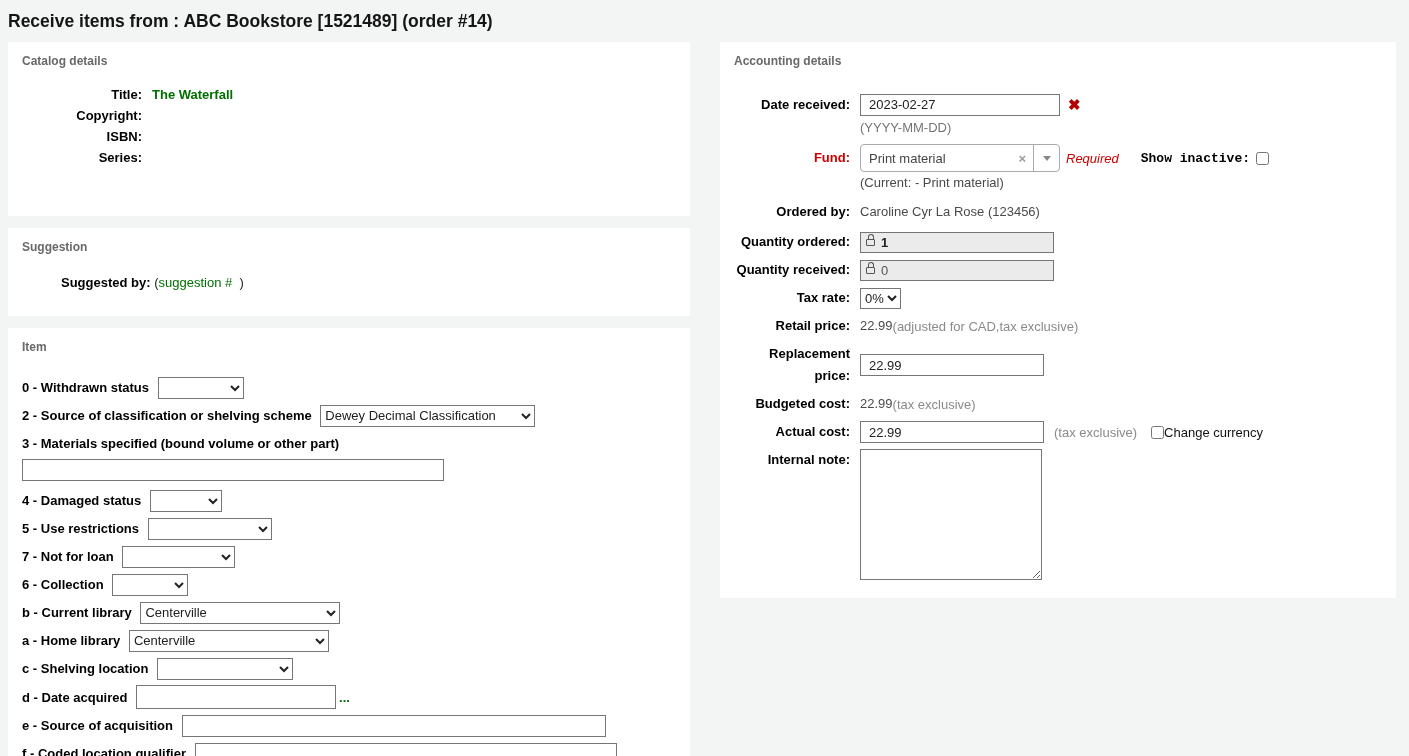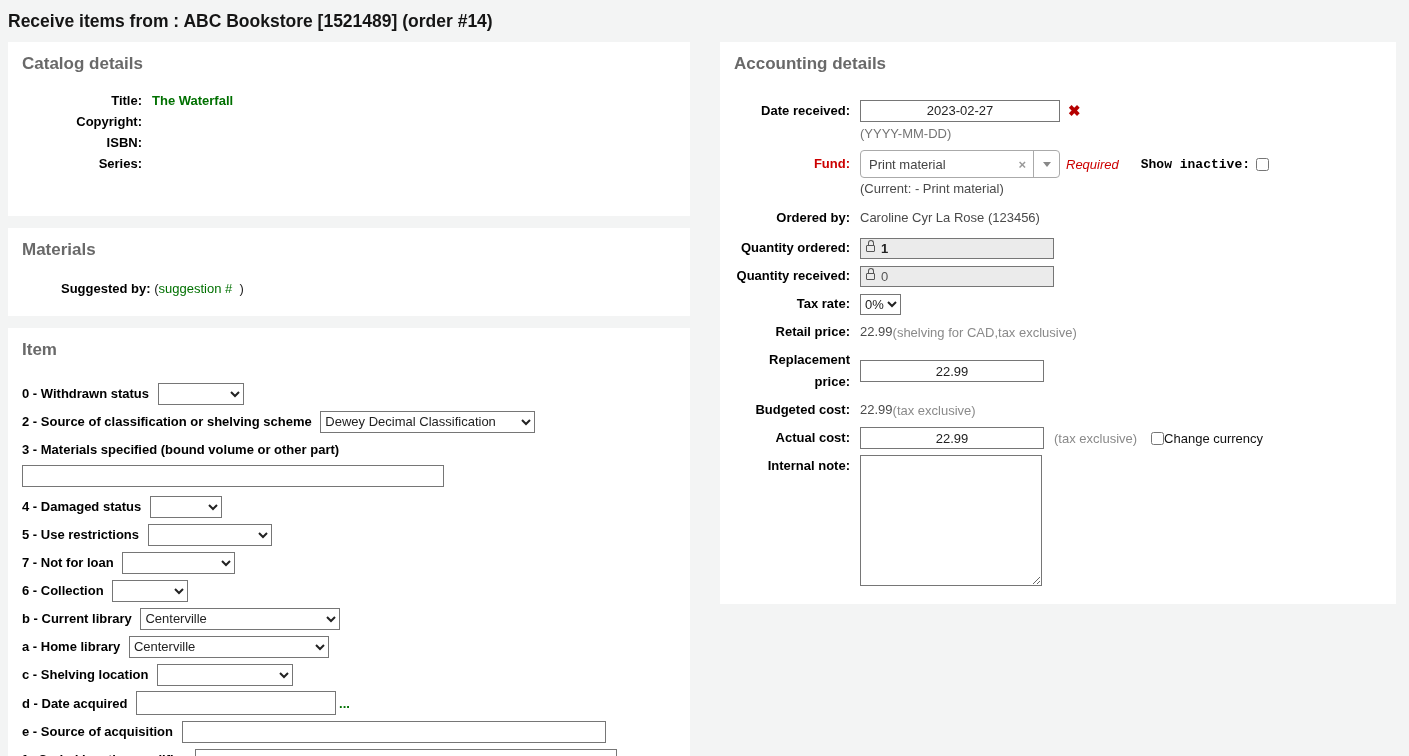--- a/index.html
+++ b/index.html
@@ -11,21 +11,21 @@
     font-size:13px; color:#222;
   }
   h1.page-title {
     margin:11px 0 10px 8px;
     font-size:17.5px; font-weight:bold; color:#151515;
   }
   .columns { display:flex; align-items:flex-start; gap:30px; padding:0 8px 0 8px; }
   .col-left  { width:682px; display:flex; flex-direction:column; gap:12px; }
   .col-right { width:676px; }
   .panel { background:#ffffff; padding:12px 14px; }
-  h2.section-heading { margin:0; font-size:17px; font-weight:bold; color:#696969; }
+  h2.section-heading { margin:0; font-size:12px; font-weight:bold; color:#696969; }
 
   
   .catalog-panel { min-height:174px; }
   .cat-rows { margin-top:16px; }
   .cat-row { display:flex; line-height:21px; }
   .cat-label { width:120px; text-align:right; font-weight:bold; color:#000; margin-right:10px; flex:none; }
   .green-link { color:#007000; text-decoration:none; }
   .cat-title-link { font-weight:bold; }
 
   
@@ -39,22 +39,21 @@
   .item-rows { margin-top:22px; }
   .item-row { margin-bottom:5px; line-height:23px; white-space:nowrap; }
   .item-label { font-weight:bold; color:#000; margin-right:5px; }
   select {
     font-family:"Liberation Sans", sans-serif; font-size:13px;
     height:22px; border:1px solid #767676; background:#fff; color:#222;
   }
   input[type=text] {
     font-family:"Liberation Sans", sans-serif; font-size:13px;
     height:22px; border:1px solid #767676; background:#fff; color:#222;
-    padding:0 20px;
-    text-align:center;
+    padding:0 8px;
   }
   .materials-input-wrap { margin:3px 0 8px 0; }
   .dots-link { color:#007000; font-weight:bold; text-decoration:none; margin-left:3px; }
 
   
   .accounting-panel { min-height:526px; }
   .acc-rows { margin-top:24px; }
   .acc-row { display:flex; align-items:center; margin-bottom:6px; }
   .acc-row.top { align-items:flex-start; }
   .acc-label { width:116px; flex:none; text-align:right; font-weight:bold; color:#000; margin-right:10px; line-height:22px; }
@@ -119,21 +118,21 @@
         <div class="cat-row">
           <span class="cat-label">ISBN:</span>
         </div>
         <div class="cat-row">
           <span class="cat-label">Series:</span>
         </div>
       </div>
     </div>
 
     <div class="panel suggestion-panel">
-      <h2 class="section-heading">Materials</h2>
+      <h2 class="section-heading">Suggestion</h2>
       <div class="sug-row">
         <span class="sug-label">Suggested by:</span>
         <span class="paren">(</span><a href="#" class="green-link">suggestion #</a>&nbsp;&nbsp;<span class="paren">)</span>
       </div>
     </div>
 
     <div class="panel item-panel">
       <h2 class="section-heading">Item</h2>
       <div class="item-rows">
 
@@ -257,21 +256,21 @@
         </div>
 
         <div class="acc-row">
           <span class="acc-label">Tax rate:</span>
           <select class="tax-select"><option>0%</option></select>
         </div>
 
         <div class="acc-row">
           <span class="acc-label">Retail price:</span>
           <span class="acc-value">22.99</span>
-            <span class="hint">(shelving for CAD,tax exclusive)</span>
+            <span class="hint">(adjusted for CAD,tax exclusive)</span>
         </div>
 
         <div class="acc-row">
           <span class="acc-label">Replacement price:</span>
           <input type="text" class="price-input" value="22.99" style="">
         </div>
 
         <div class="acc-row">
           <span class="acc-label">Budgeted cost:</span>
           <span class="acc-value">22.99</span>

